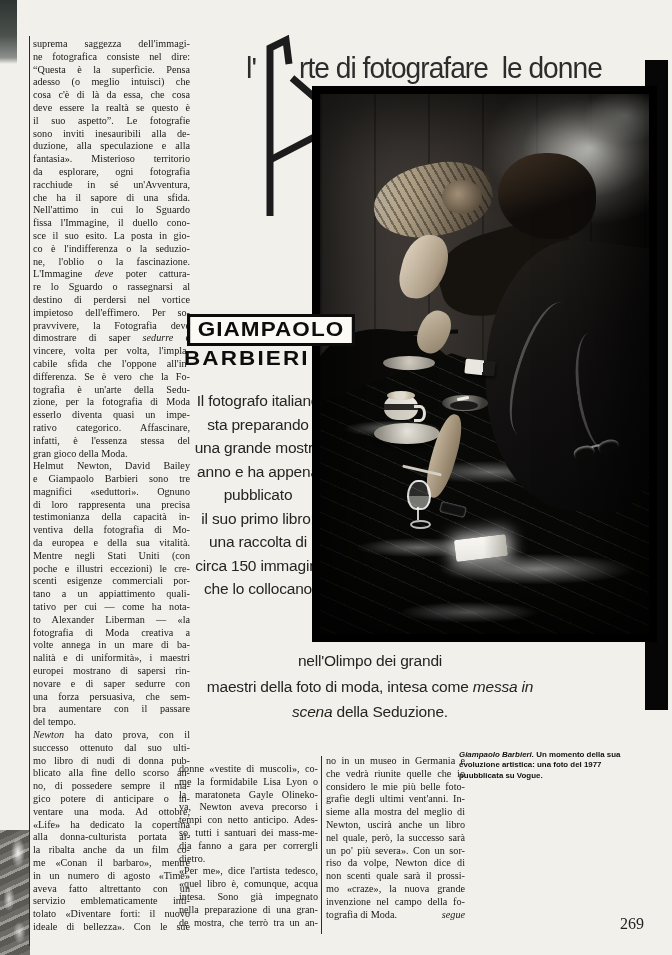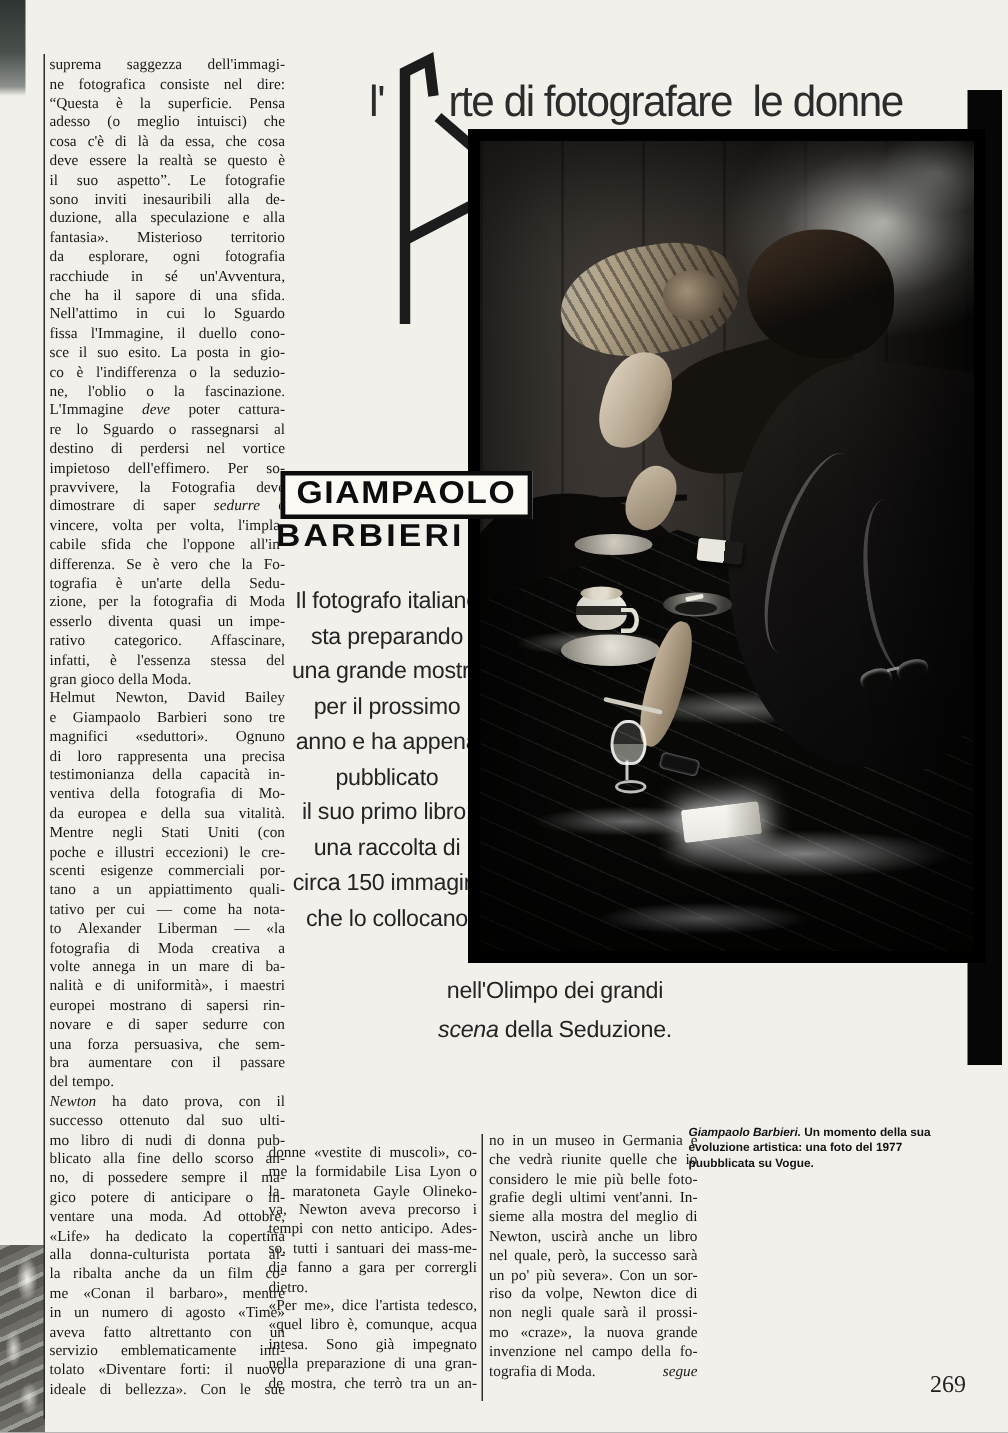--- a/index.html
+++ b/index.html
@@ -235,30 +235,30 @@
       <div class="jline">ideale di bellezza». Con le sue</div>
     </div>
 
   <div id="headline-giampaolo" class="hl">GIAMPAOLO</div>
   <div id="headline-barbieri" class="hl">BARBIERI</div>
 
   <div id="intro-narrow" class="intro">
       <div class="cline">Il fotografo italiano</div>
       <div class="cline">sta preparando</div>
       <div class="cline">una grande mostra</div>
-      <div class="cline">per il prossimo</div>
       <div class="cline">anno e ha appena</div>
       <div class="cline">pubblicato</div>
       <div class="cline">il suo primo libro:</div>
       <div class="cline">una raccolta di</div>
       <div class="cline">circa 150 immagini</div>
       <div class="cline">che lo collocano</div>
     </div>
   <div id="intro-wide" class="intro">
       <div class="cline">nell'Olimpo dei grandi</div>
+      <div class="cline">maestri della foto di moda, intesa come <i>messa in</i></div>
       <div class="cline"><i>scena</i> della Seduzione.</div>
     </div>
 
   <div id="photo">
     <div id="photo-inner">
       <div class="ph" id="panel-rail"></div>
       <div class="ph" id="man-arm"></div>
       <div class="ph bracelet" style="left:70%;top:29%;transform:rotate(35deg);"></div>
       <div class="ph bracelet" style="left:72.5%;top:31%;transform:rotate(35deg);"></div>
       <div class="ph bracelet" style="left:75%;top:33%;transform:rotate(35deg);"></div>
@@ -318,21 +318,21 @@
   <div id="bottom-col-2" class="serifcol">
       <div class="jline">no in un museo in Germania e</div>
       <div class="jline">che vedrà riunite quelle che io</div>
       <div class="jline">considero le mie più belle foto-</div>
       <div class="jline">grafie degli ultimi vent'anni. In-</div>
       <div class="jline">sieme alla mostra del meglio di</div>
       <div class="jline">Newton, uscirà anche un libro</div>
       <div class="jline">nel quale, però, la successo sarà</div>
       <div class="jline">un po' più severa». Con un sor-</div>
       <div class="jline">riso da volpe, Newton dice di</div>
-      <div class="jline">non negli quale sarà il prossi-</div>
+      <div class="jline">non scenti quale sarà il prossi-</div>
       <div class="jline">mo «craze», la nuova grande</div>
       <div class="jline">invenzione nel campo della fo-</div>
       <div class="jline pend">tografia di Moda.<i class="segue-note">segue</i></div>
     </div>
 
   <div id="caption"><span class="cap-name">Giampaolo Barbieri.</span><span> Un momento della sua evoluzione artistica: una foto del 1977 puubblicata su Vogue.</span></div>
 
   <div id="page-number">269</div>
 
 </div>

